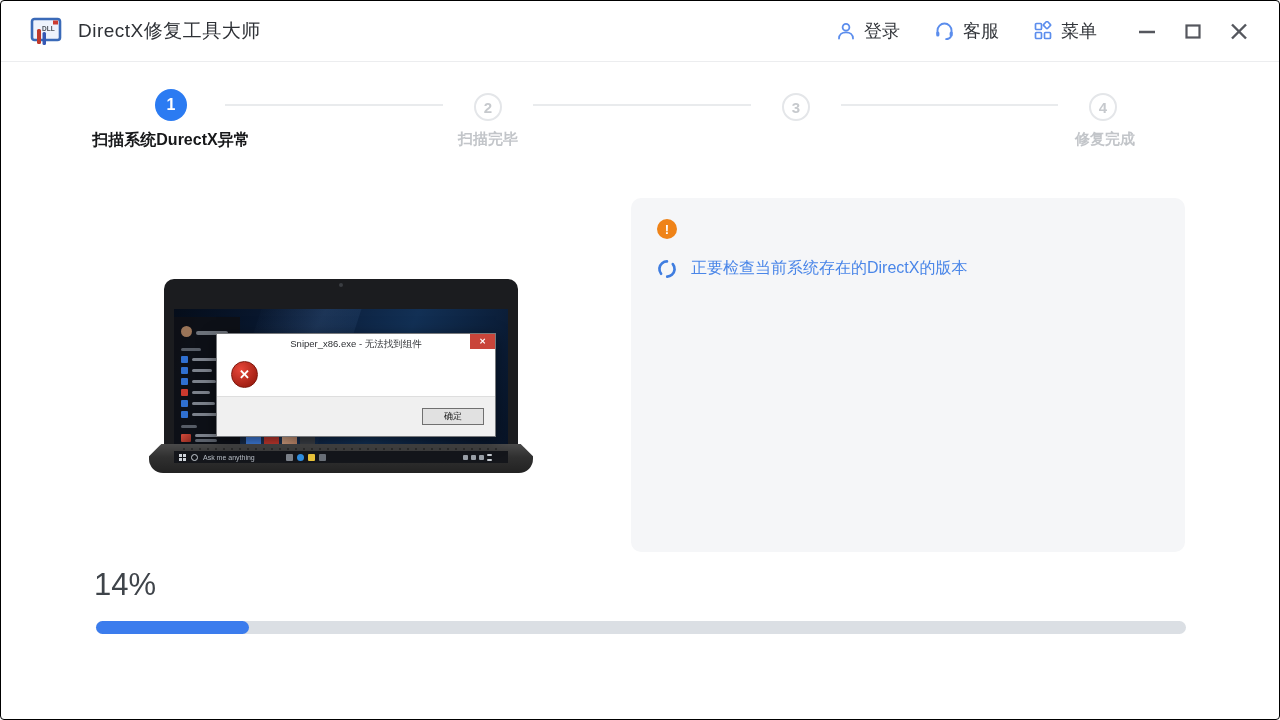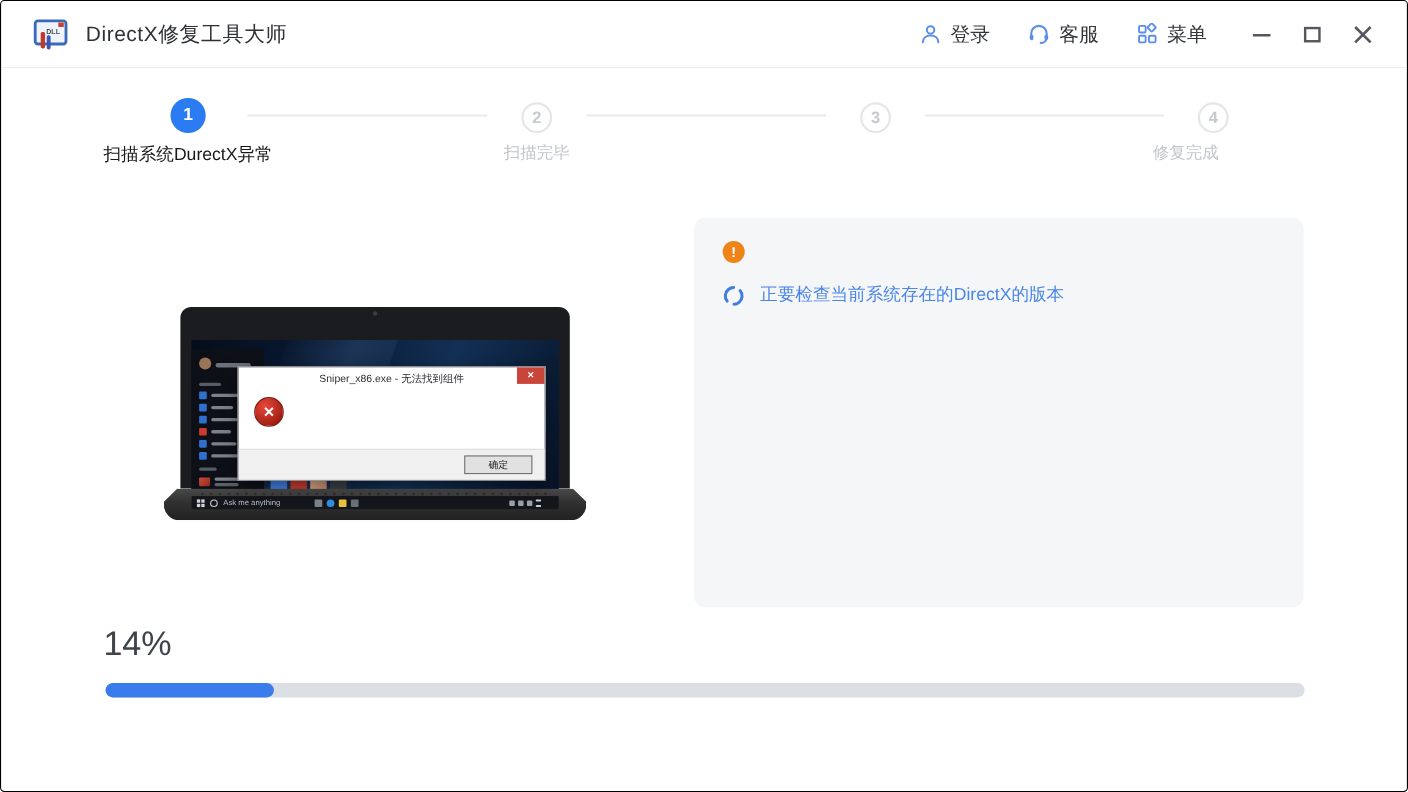--- a/index.html
+++ b/index.html
@@ -21,21 +21,21 @@
 
   
   .stepper { position:absolute; top:0; left:0; width:100%; height:160px; }
   .step-circle { position:absolute; border-radius:50%; display:flex; align-items:center;
                  justify-content:center; font-weight:bold; }
   .step-circle.active { width:32px; height:32px; background:#2b7bf2; color:#fff; font-size:16px; }
   .step-circle.pending { width:28px; height:28px; background:#fff; border:2px solid #e4e6e9;
                          color:#c6c9cd; font-size:15px; }
   .step-line { position:absolute; top:103px; height:2px; background:#e9ebed; }
   .step-label { position:absolute; top:129px; width:240px; text-align:center;
-                font-size:16px; font-weight:normal; }
+                font-size:16px; font-weight:bold; }
   .step-label.active { color:#17181a; }
   .step-label.pending { color:#c2c5c9; font-size:15px; }
 
   
   .laptop { position:absolute; left:148px; top:278px; width:384px; height:194px; }
   .lap-screen { position:absolute; left:15px; top:0; width:354px; height:165px;
                 background:#1b1c1f; border-radius:10px 10px 0 0; padding:11px 10px 0; }
   .lap-cam { position:absolute; left:50%; top:4px; width:4px; height:4px; margin-left:-2px;
              border-radius:50%; background:#3a3d42; }
   .screen-inner { position:relative; width:334px; height:154px; overflow:hidden;
@@ -79,21 +79,21 @@
   .err-title { position:relative; height:20px; display:flex; align-items:center; justify-content:center;
                font-size:9.5px; color:#2d2f33; }
   .err-close { position:absolute; right:0; top:0; width:25px; height:15px; background:#c9453a;
                color:#fff; font-size:8px; line-height:15px; text-align:center; font-weight:bold; }
   .err-body { display:flex; gap:9px; padding:4px 12px 0 14px; }
   .err-x { flex:none; width:27px; height:27px; border-radius:50%;
            background:radial-gradient(circle at 35% 30%, #e8473a, #9e1d11 78%);
            border:1px solid #7e170d; color:#fff; font-size:13px; font-weight:bold;
            display:flex; align-items:center; justify-content:center; margin-top:3px; }
   .err-msg { font-size:9px; line-height:1.55; color:#26282c; }
-  .err-foot { position:absolute; left:0; right:0; bottom:0; height:28px; background:#f0f0f0;
+  .err-foot { position:absolute; left:0; right:0; bottom:0; height:40px; background:#f0f0f0;
               border-top:1px solid #dedede; display:flex; align-items:center; justify-content:flex-end; padding:0 11px; }
   .err-ok { width:62px; height:17px; background:#e1e1e1; border:1px solid #707070;
             font-size:9px; color:#222; text-align:center; line-height:15px; }
   .lap-base { position:absolute; left:0; top:165px; width:384px; height:29px;
               background:linear-gradient(#4a4a4a 0%, #303030 45%, #222 100%);
               border-radius:3px 3px 14px 14px;
               clip-path:polygon(3.2% 0, 96.8% 0, 100% 42%, 100% 100%, 0 100%, 0 42%); }
   .lap-base::before { content:""; position:absolute; left:8%; right:8%; top:3px; height:9px;
               background-image:radial-gradient(circle, rgba(0,0,0,.45) 1px, transparent 1.3px);
               background-size:8px 4px; opacity:.7; }
@@ -194,21 +194,21 @@
     <div class="step-circle pending" style="left:781px; top:92px;">
         <span>3</span>
       </div>
     <div class="step-line" style="left:840px; width:217px;"></div>
     <div class="step-circle pending" style="left:1088px; top:92px;">
         <span>4</span>
       </div>
 
     <div class="step-label active" style="left:50px;">扫描系统DurectX异常</div>
     <div class="step-label pending" style="left:367px;">扫描完毕</div>
-    <div class="step-label pending" style="left:957px;text-align:center;">修复完成</div>
+    <div class="step-label pending" style="left:984px;text-align:center;">修复完成</div>
   </div>
 
   <div class="laptop">
     <div class="lap-screen">
       <div class="lap-cam"></div>
       <div class="screen-inner">
         <div class="beam"></div>
         <div class="win-flag">
           <div></div>
             <div></div>

